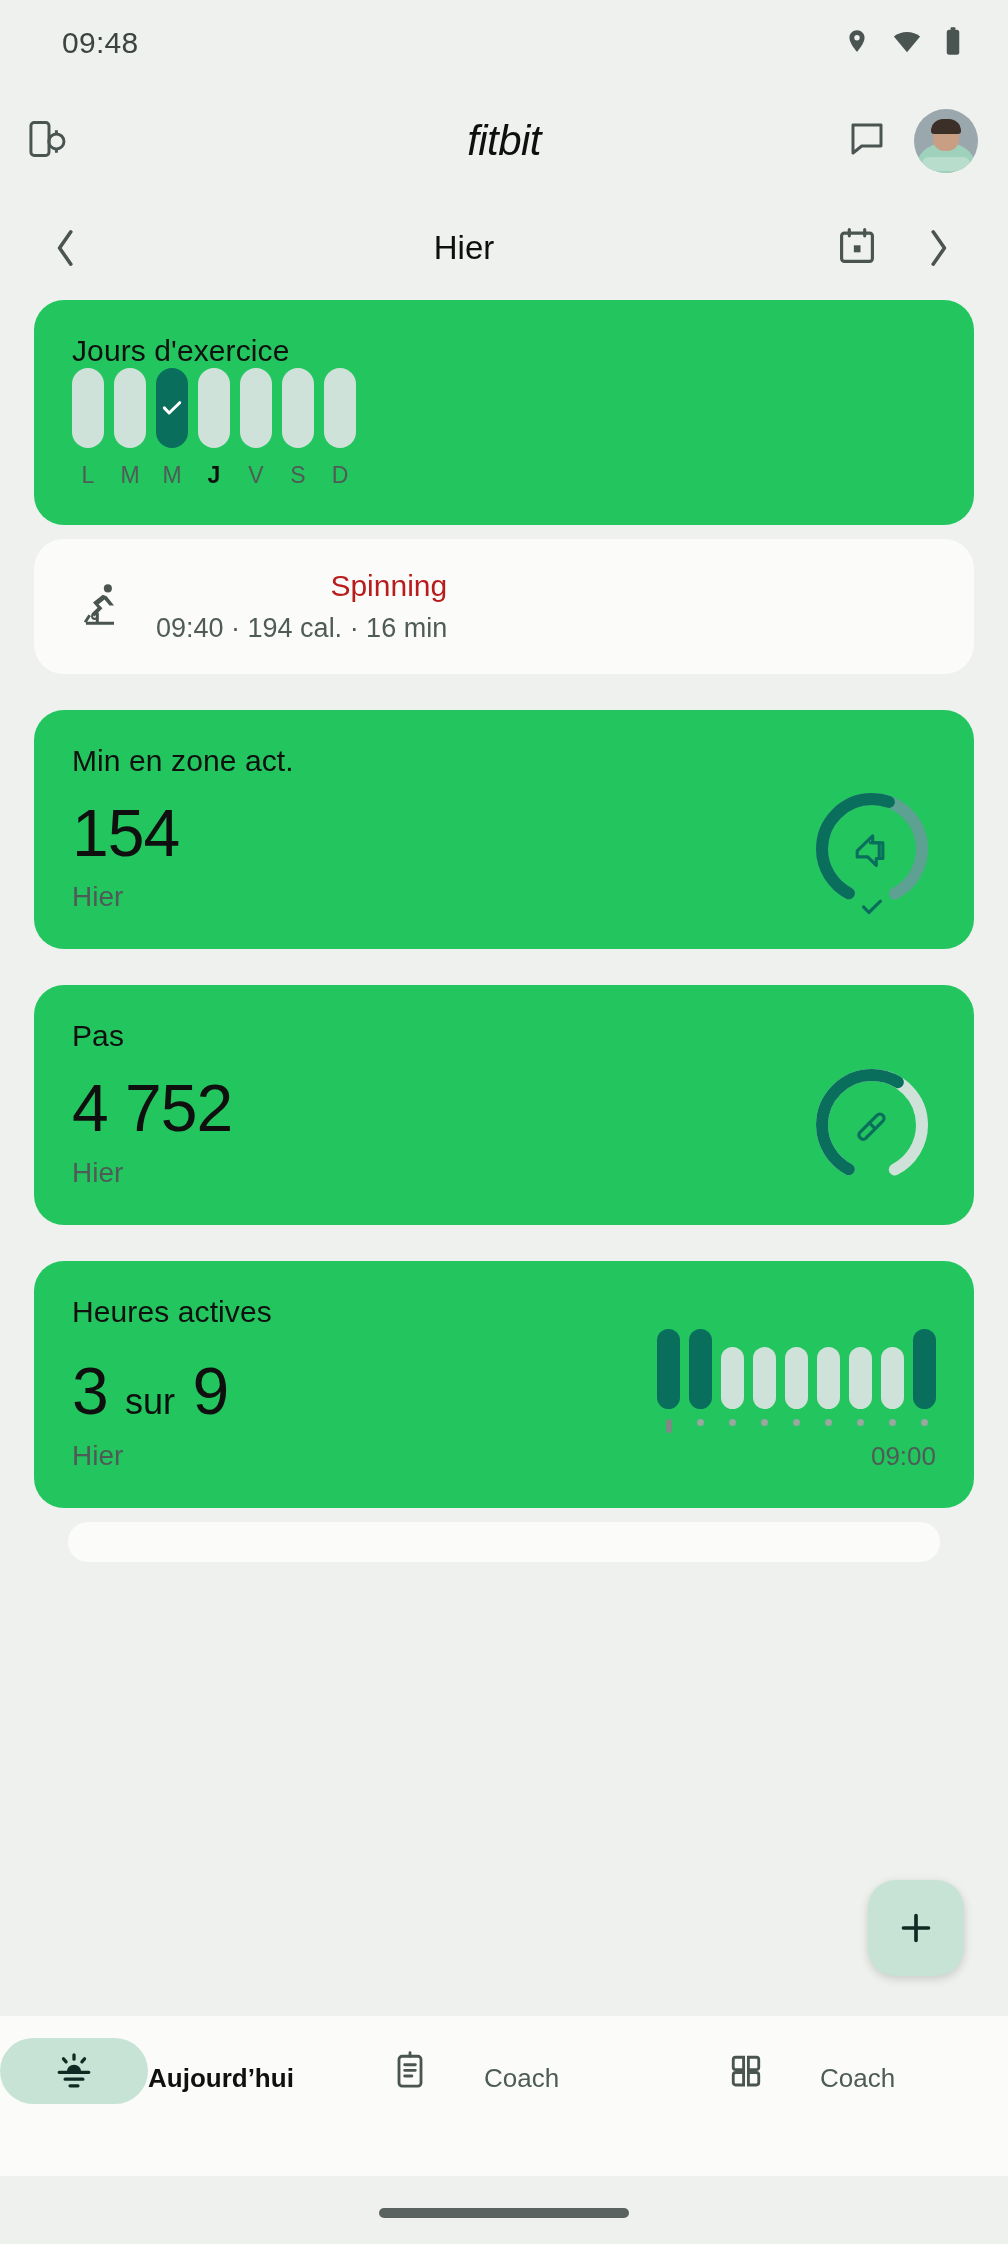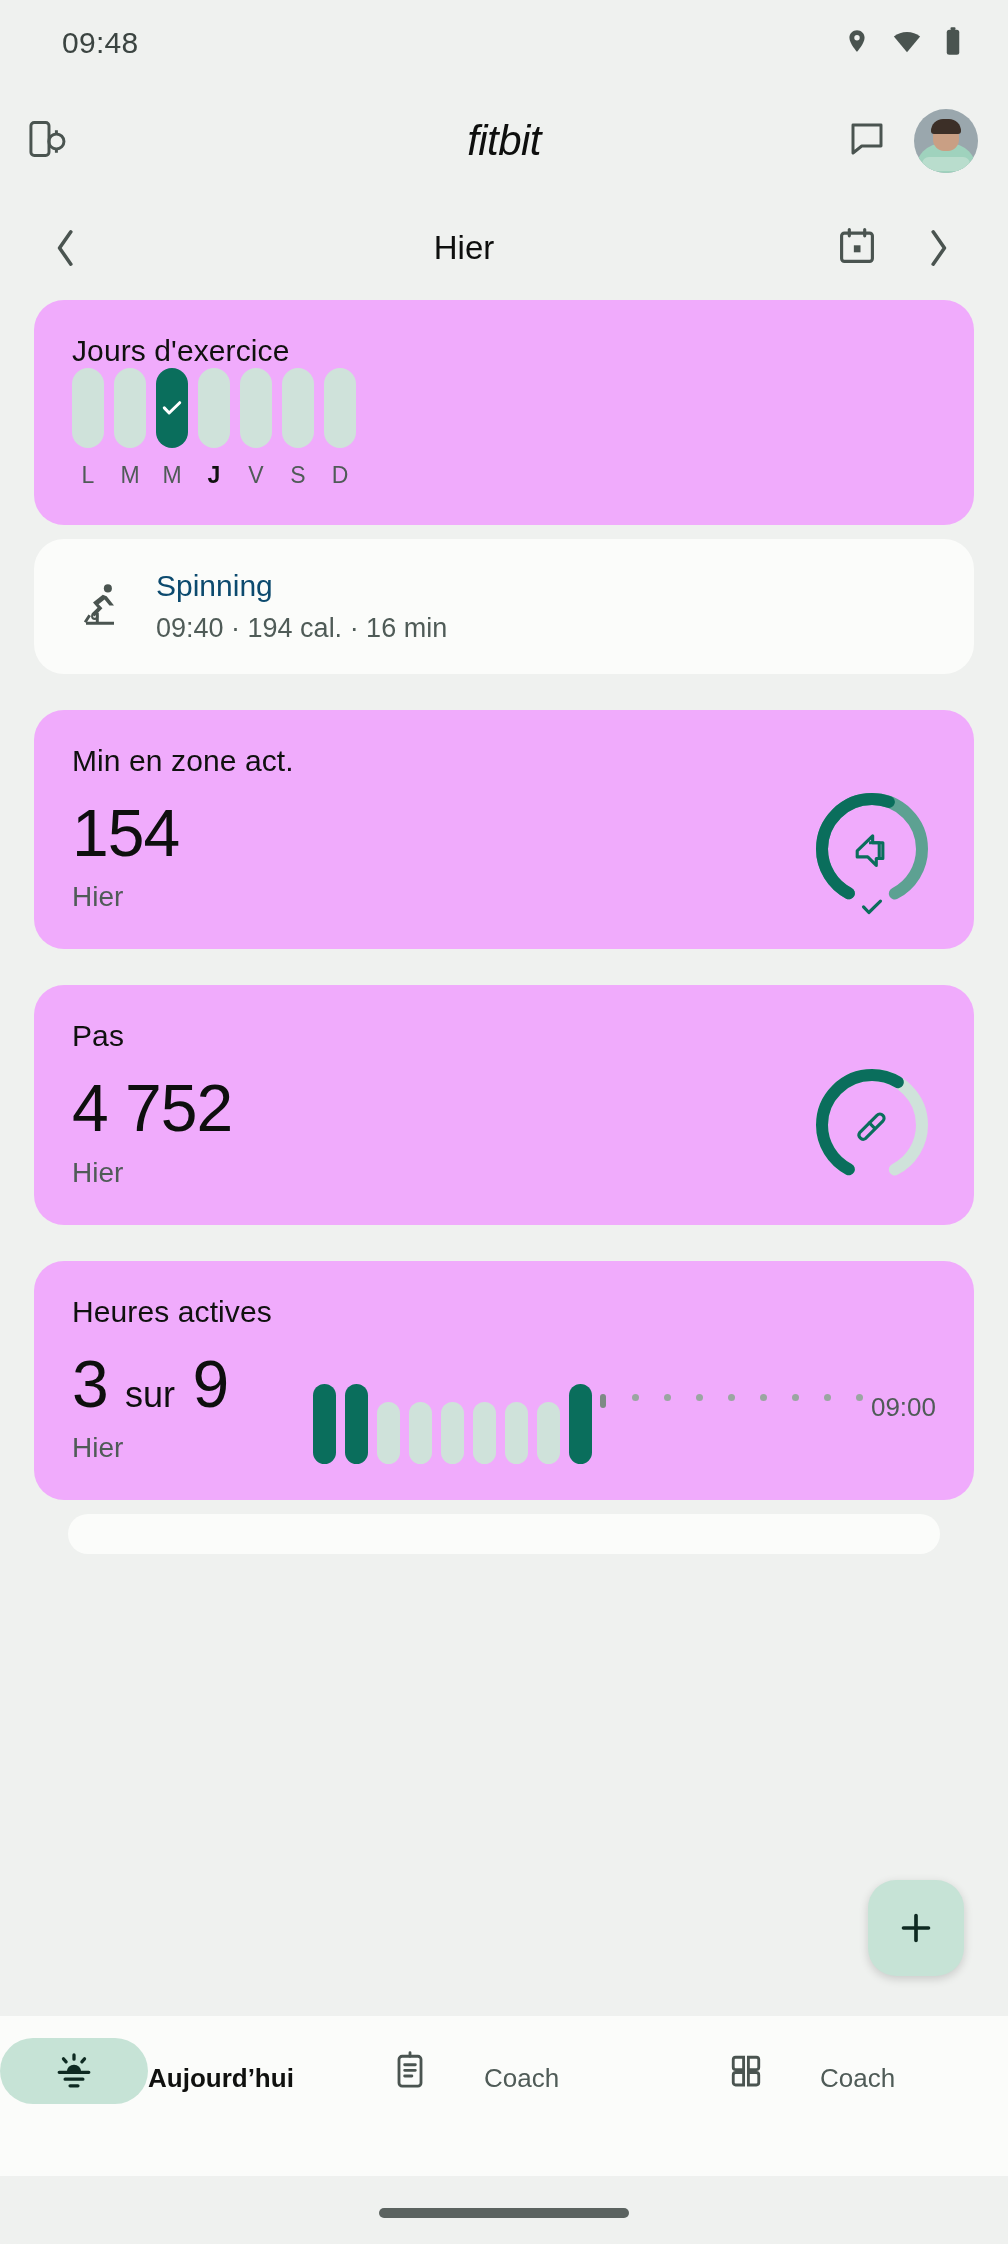--- a/index.html
+++ b/index.html
@@ -61,21 +61,21 @@
   }
   .chev { width:52px; display:flex; justify-content:center; cursor:pointer; }
   .date-title {
     flex:1; text-align:center; font-size:33px; color:#0e0f0e;
   }
   .datebar-right { display:flex; align-items:center; gap:34px; }
 
   
   .scroll { padding:0 34px; }
   .card {
-    background:#f0abfc; border-radius:30px; margin-bottom:14px;
+    background:#22c55e; border-radius:30px; margin-bottom:14px;
     padding:34px 38px 36px 38px; position:relative;
   }
   .card.tight { margin-bottom:36px; }
   .card-title { font-size:30px; color:#10110f; letter-spacing:.1px; }
 
   .metric-row { display:flex; align-items:flex-end; justify-content:space-between; }
   .metric-left { padding-top:22px; }
   .big {
     font-size:66px; font-weight:400; color:#0e0f0e;
     line-height:1.02; letter-spacing:-1px;
@@ -92,33 +92,33 @@
   }
   .pill.done { background:#0a6e5c; }
   .daylabel { font-size:23px; color:#4f5b57; margin-top:14px; }
   .daylabel.cur { color:#10110f; font-weight:bold; }
 
   
   .ex-card {
     background:#fbfcfa; border-radius:30px; margin-bottom:36px;
     padding:30px 38px; display:flex; align-items:center; gap:28px;
   }
-  .ex-name { font-size:30px; color:#0c4a6e; }
+  .ex-name { font-size:30px; color:#b91c1c;text-align:right; }
   .ex-meta { font-size:27px; color:#4f5b57; margin-top:10px; }
 
   
   .gauge { width:128px; height:128px; position:relative; flex:none; }
   .gauge svg { display:block; }
   .gauge .center-ico {
     position:absolute; inset:0; display:flex;
     align-items:center; justify-content:center;
   }
 
   
-  .hours-wrap { display:flex; flex-direction:row; align-items:flex-start; }
+  .hours-wrap { display:flex; flex-direction:column; align-items:flex-end; }
   .hbars { display:flex; gap:9px; align-items:flex-end; height:80px; }
   .hbar { width:23px; border-radius:13px; background:#cfe2da; }
   .hbar.on { background:#0a6e5c; }
   .hdots { display:flex; gap:9px; margin-top:10px; }
   .hdot { width:23px; display:flex; justify-content:center; }
   .hdot i { width:7px; height:7px; border-radius:50%; background:#9aa6a1; display:block; }
   .hdot.tick i { width:6px; height:14px; border-radius:3px; background:#7e8a85; }
   .hlabel { font-size:26px; color:#4f5b57; margin-top:8px; }
 
   

